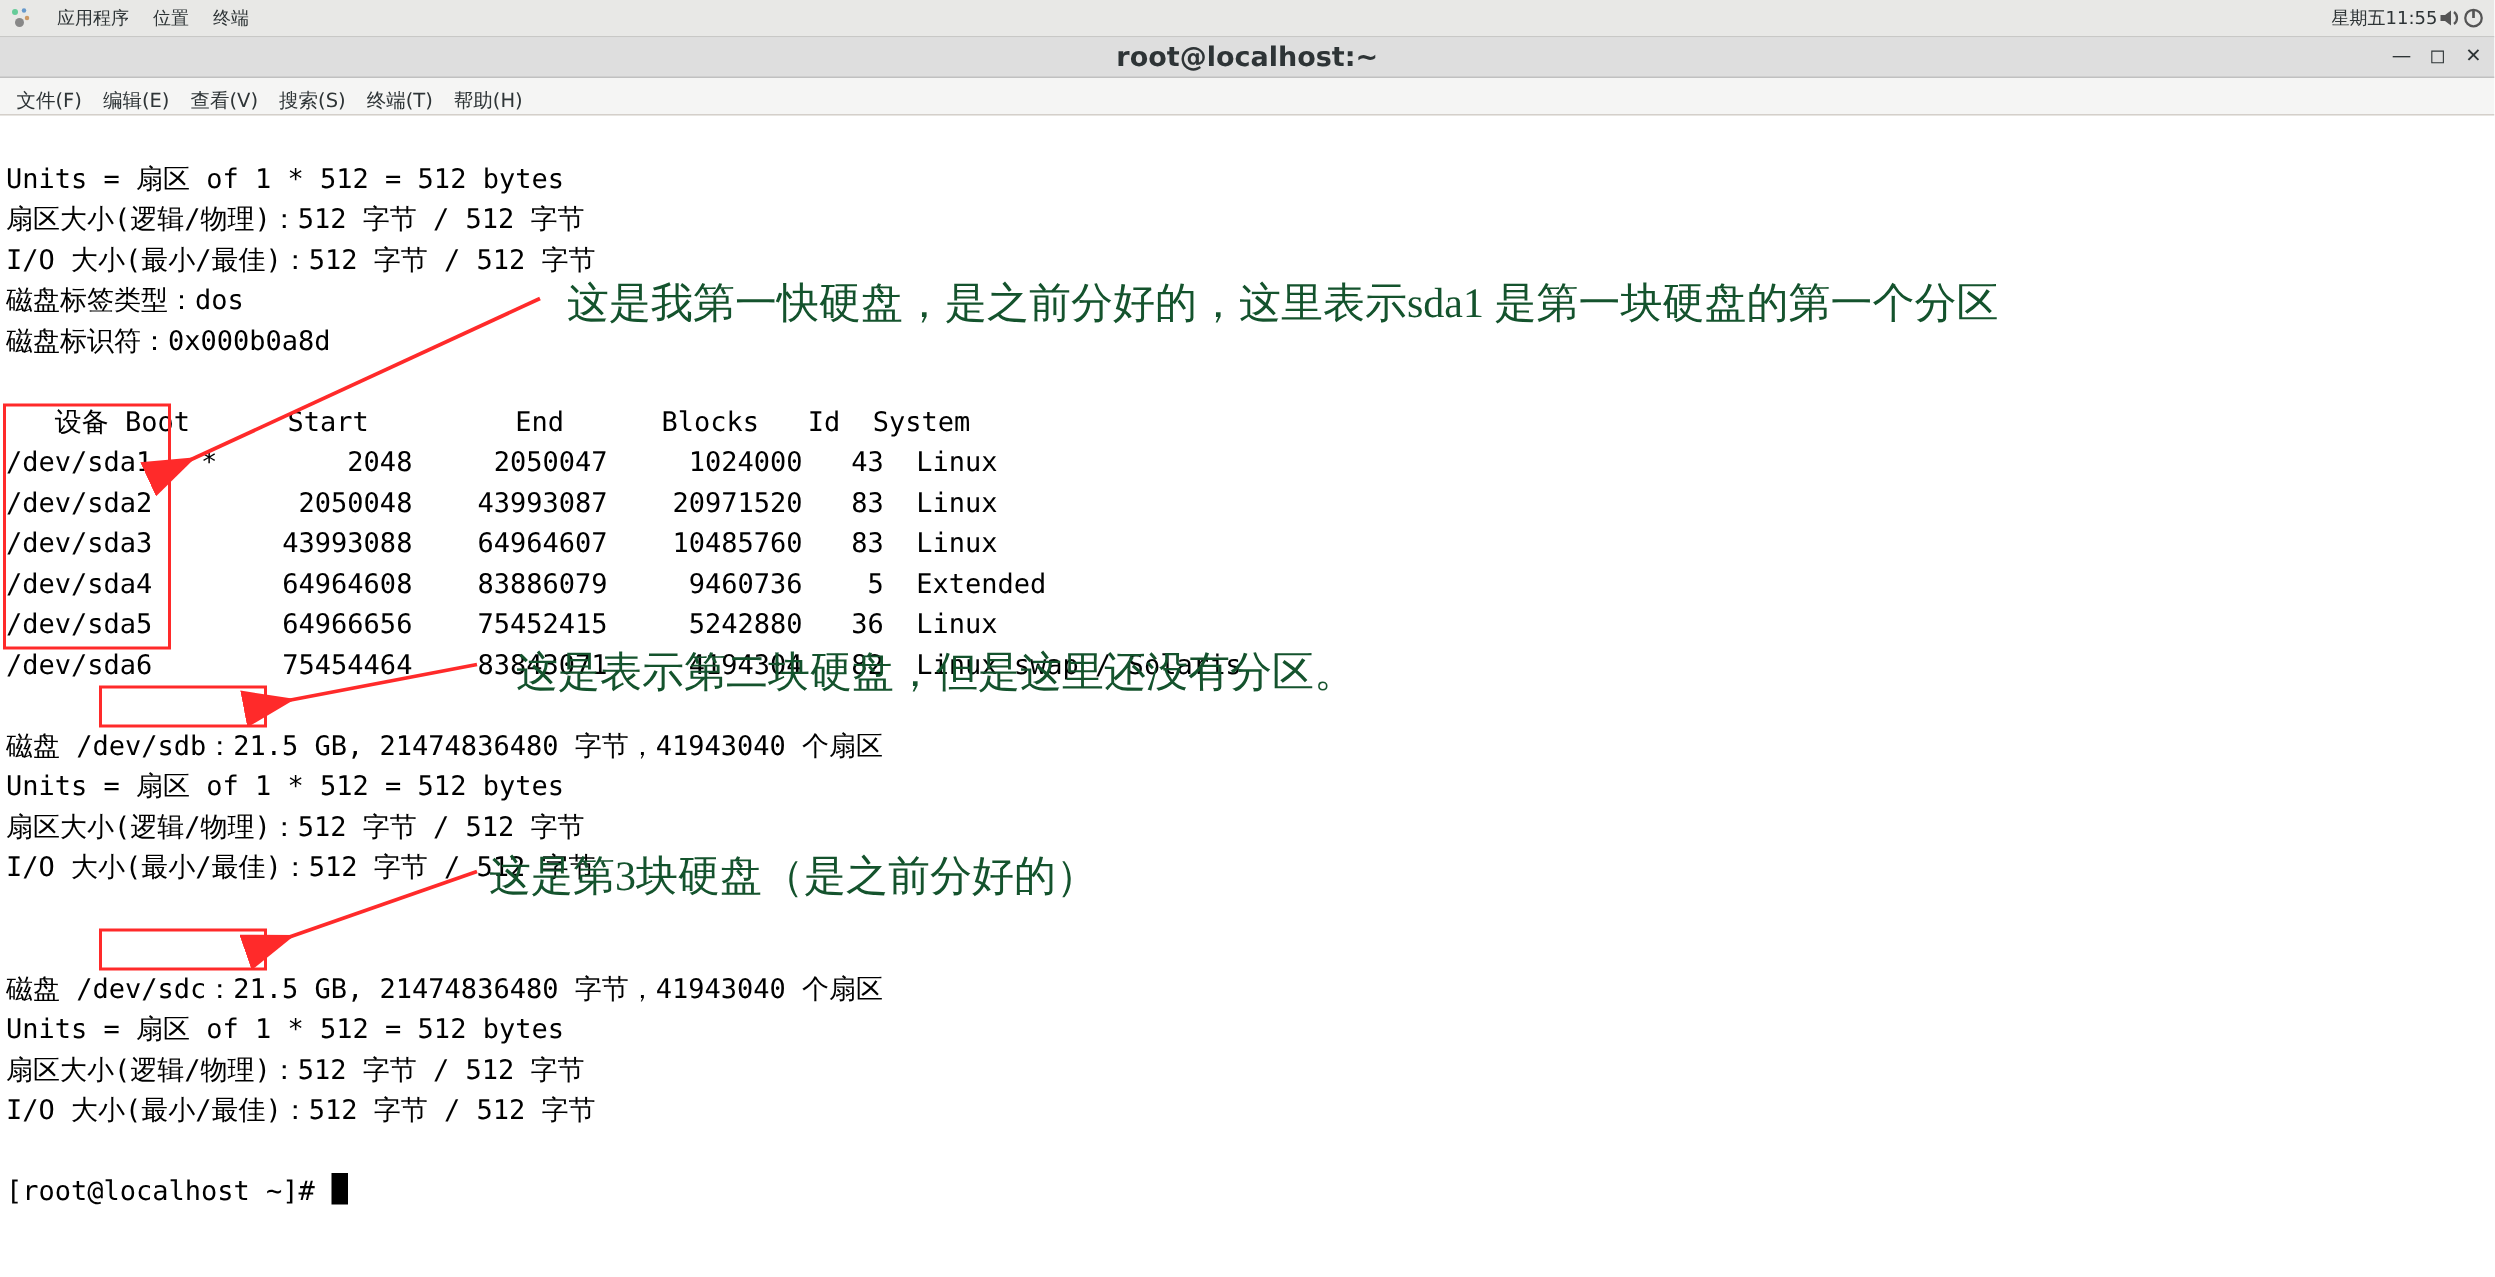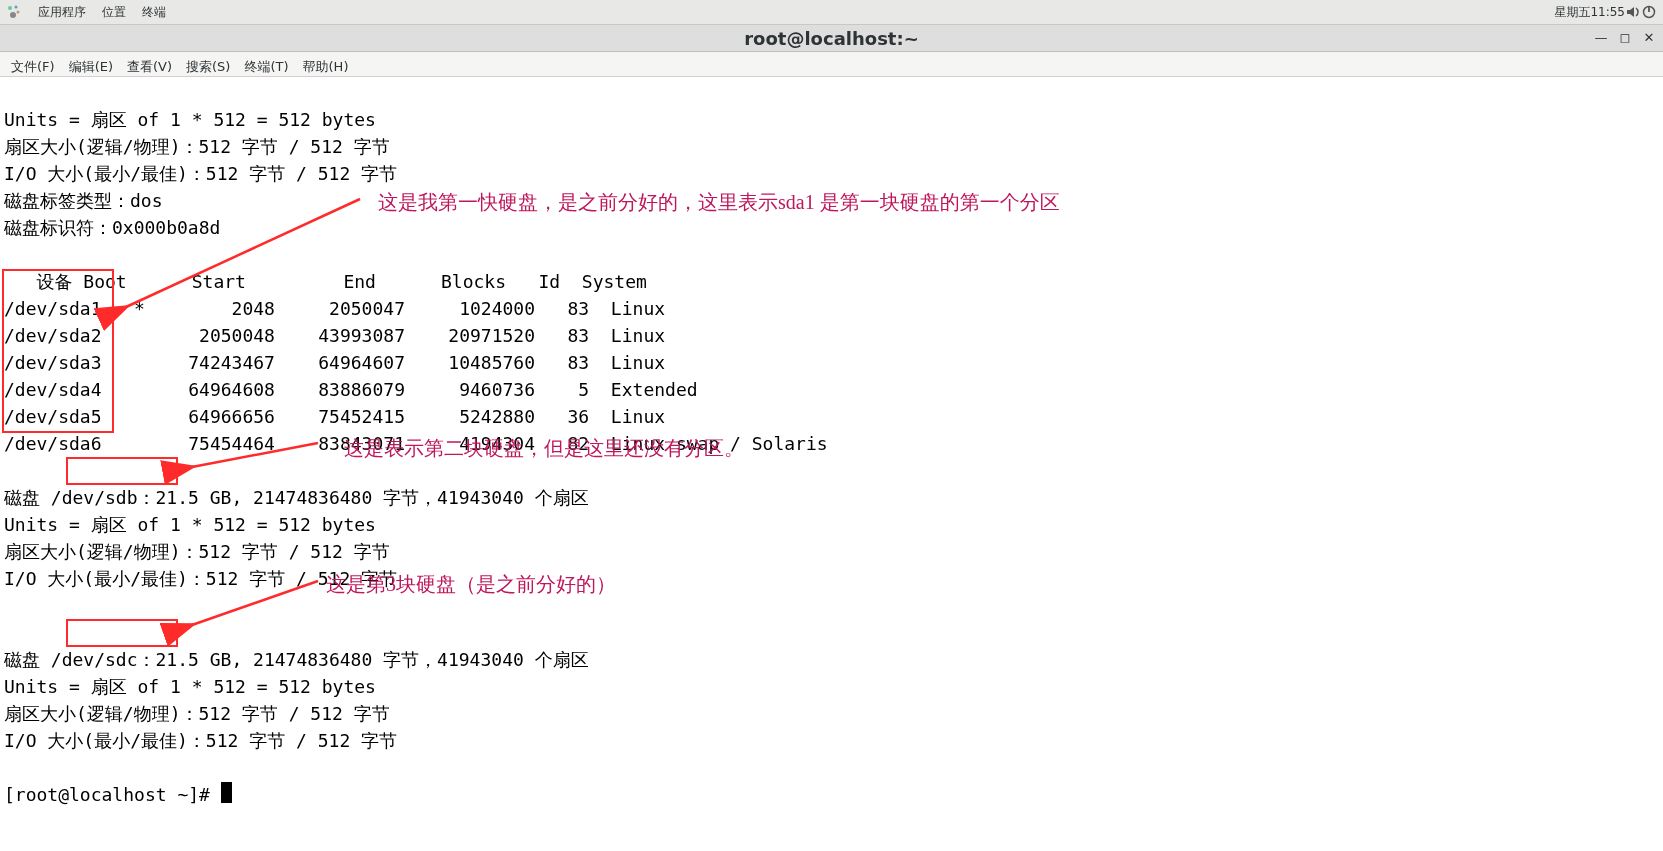--- a/index.html
+++ b/index.html
@@ -8,21 +8,21 @@
 .panel .r{margin-left:auto;display:flex;align-items:center}
 .panel .ico{width:16px;height:16px;display:inline-block}
 .titlebar{height:26px;background:#dedede;display:flex;align-items:center;justify-content:center;position:relative;border-bottom:1px solid #c0c0c0}
 .titlebar .t{font-weight:bold;font-size:18px}
 .titlebar .wbtns{position:absolute;right:6px;top:4px;display:flex;gap:8px}
 .titlebar .wbtn{width:16px;height:16px;display:flex;align-items:center;justify-content:center;font-size:13px;cursor:pointer}
 .menubar{height:24px;background:#f5f5f4;border-bottom:1px solid #d4cfca;display:flex;align-items:flex-end;padding:0 4px;font-size:13px}
 .menubar span{padding:0 7px;cursor:pointer}
 .term{font-family:"DejaVu Sans Mono","Liberation Mono",monospace;font-size:18px;line-height:27px;white-space:pre;padding:2px 4px;position:relative;color:#000}
 .box1{position:absolute;border:2px solid #ff2a2a;pointer-events:none}
-.ann{position:absolute;color:#be185d;font-family:"SimSun","NSimSun",serif;font-size:20px;pointer-events:none}
+.ann{position:absolute;color:#14532d;font-family:"SimSun","NSimSun",serif;font-size:28px;pointer-events:none}
 .cursor{display:inline-block;width:11px;height:21px;background:#000;vertical-align:text-bottom;margin-bottom:2px}
 svg.arrow{position:absolute;pointer-events:none;overflow:visible}
 </style>
 </head>
 <body>
 
 <div class="panel">
   <div class="l">
     <span class="ico">
       <svg viewBox="0 0 16 16">
@@ -73,23 +73,23 @@
 </div>
 
 <div class="term">
 <span>Units = 扇区 of 1 * 512 = 512 bytes</span>
 <span>扇区大小(逻辑/物理)：512 字节 / 512 字节</span>
 <span>I/O 大小(最小/最佳)：512 字节 / 512 字节</span>
 <span>磁盘标签类型：dos</span>
 <span>磁盘标识符：0x000b0a8d</span>
 
 <span>   设备 Boot      Start         End      Blocks   Id  System</span>
-<span>/dev/sda1   *        2048     2050047     1024000   83  Linux</span>
+<span>/dev/sda1   *        2048     2050047     1024000   43  Linux</span>
 <span>/dev/sda2         2050048    43993087    20971520   83  Linux</span>
-<span>/dev/sda3        74243467    64964607    10485760   83  Linux</span>
+<span>/dev/sda3        43993088    64964607    10485760   83  Linux</span>
 <span>/dev/sda4        64964608    83886079     9460736    5  Extended</span>
 <span>/dev/sda5        64966656    75452415     5242880   36  Linux</span>
 <span>/dev/sda6        75454464    83843071     4194304   82  Linux swap / Solaris</span>
 
 <span>磁盘 /dev/sdb：21.5 GB, 21474836480 字节，41943040 个扇区</span>
 <span>Units = 扇区 of 1 * 512 = 512 bytes</span>
 <span>扇区大小(逻辑/物理)：512 字节 / 512 字节</span>
 <span>I/O 大小(最小/最佳)：512 字节 / 512 字节</span>
 
 

